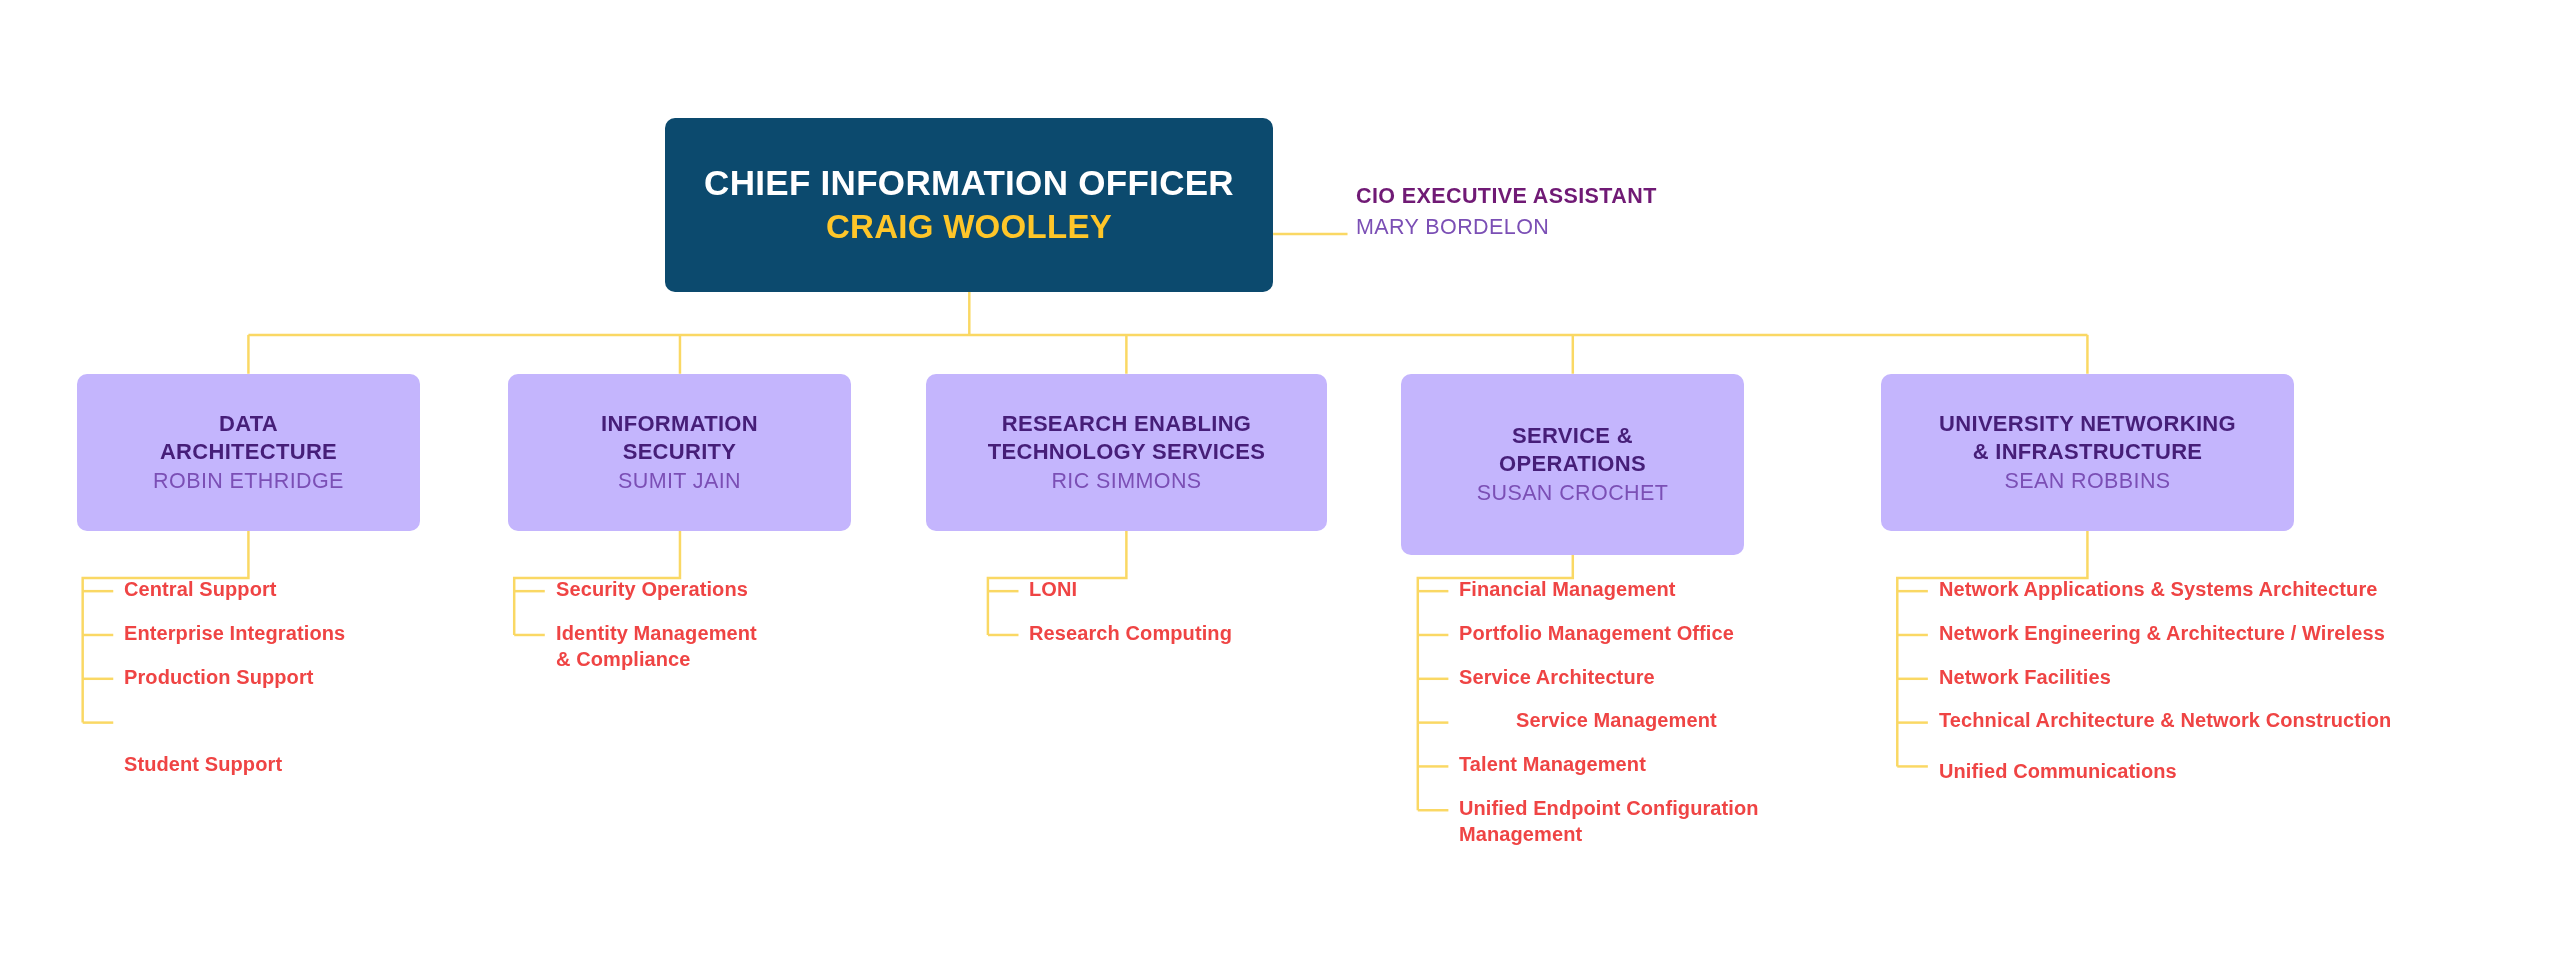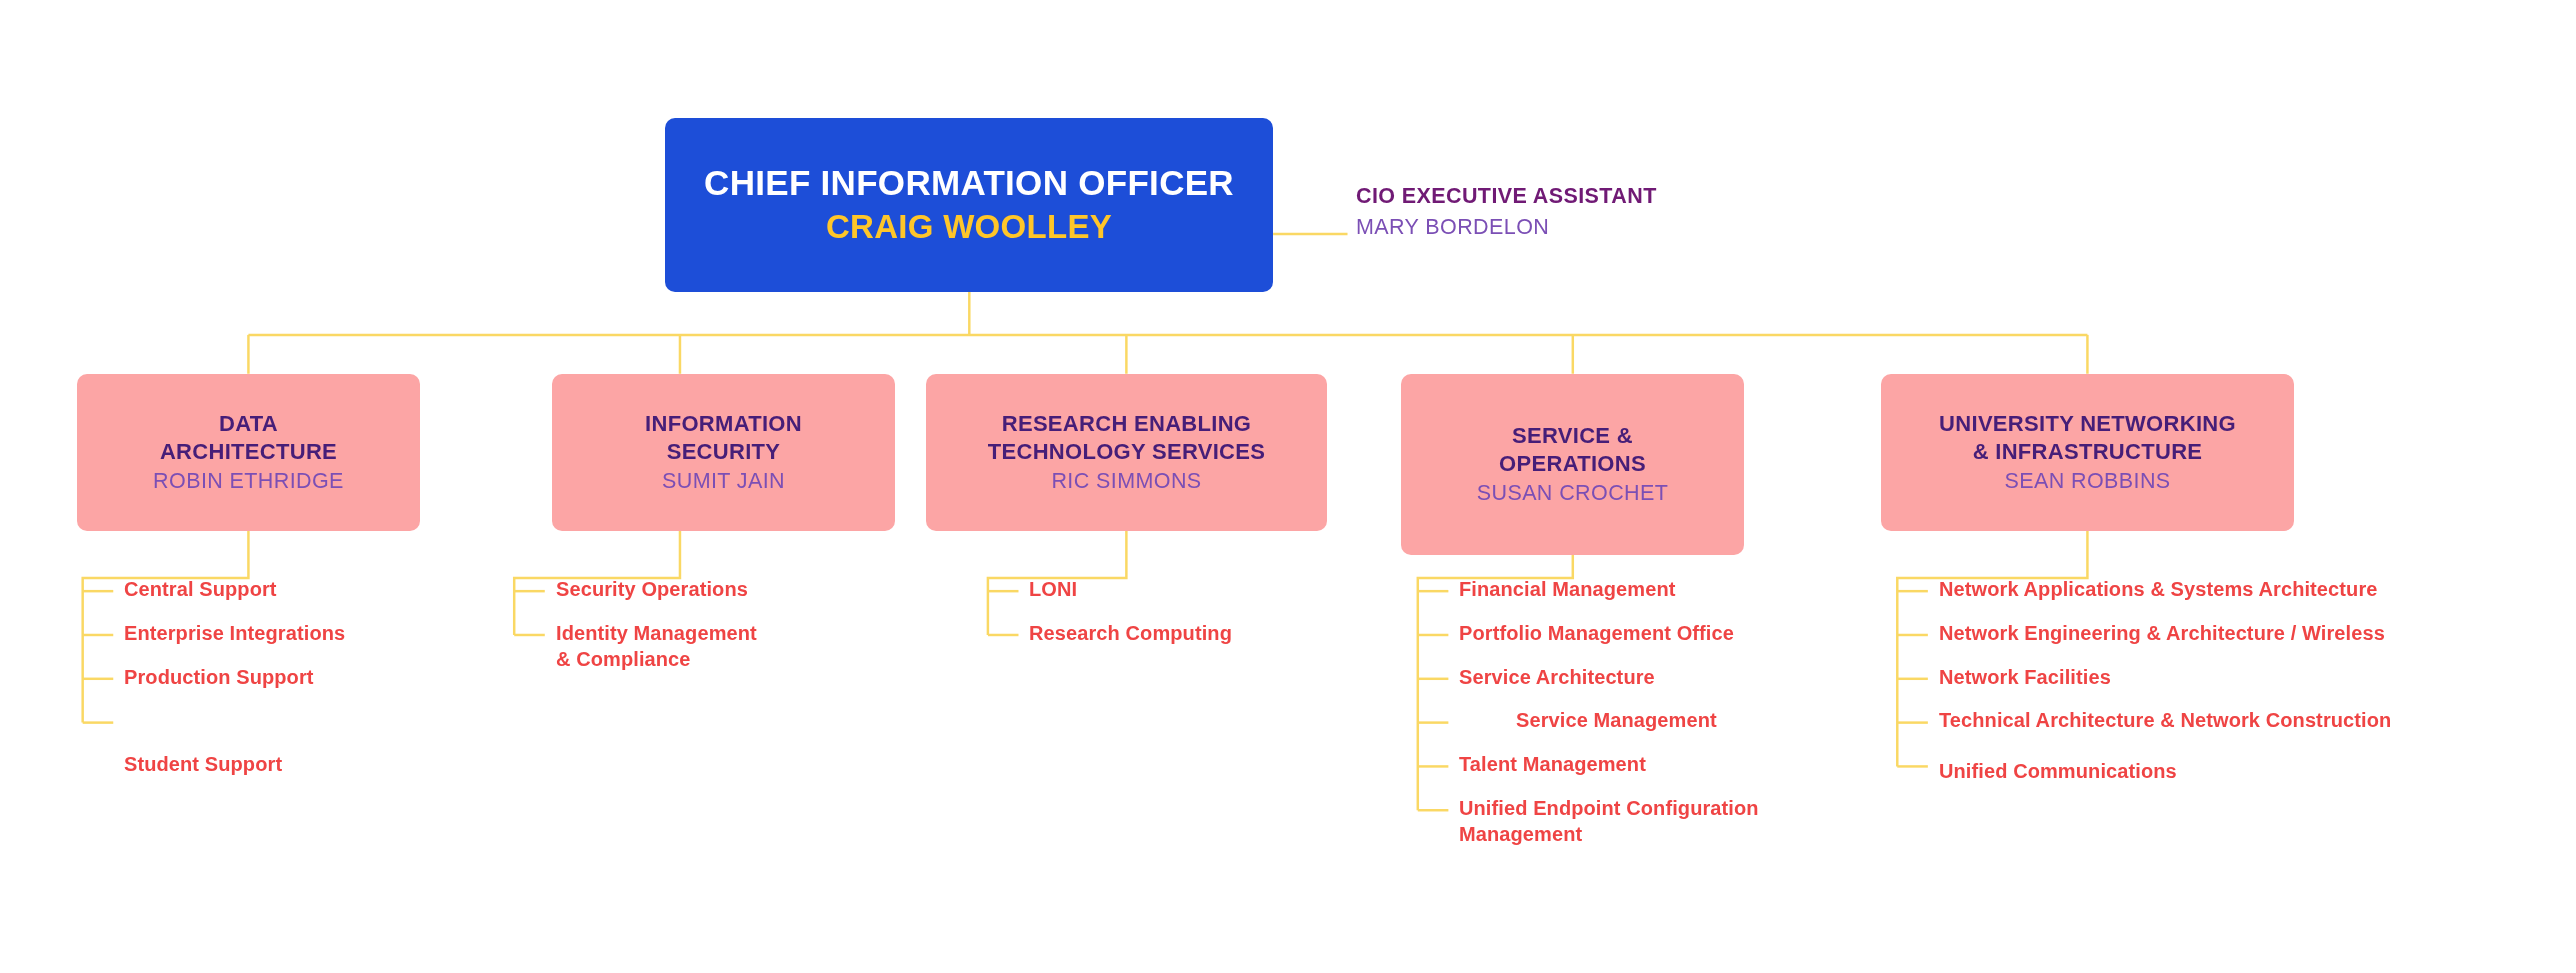--- a/index.html
+++ b/index.html
@@ -31,21 +31,21 @@
     pointer-events: none;
   }
 
   
   .cio-box {
     position: absolute;
     left: 665px;
     top: 118px;
     width: 608px;
     height: 174px;
-    background: #1d4ed8;
+    background: #0c4a6e;
     border-radius: 10px;
     display: flex;
     flex-direction: column;
     align-items: center;
     justify-content: center;
     box-sizing: border-box;
     padding: 0 15px;
   }
   .cio-title {
     color: #ffffff;
@@ -88,21 +88,21 @@
     font-weight: normal;
     letter-spacing: 0.4px;
     line-height: 1.22;
     margin-top: 4.1px;
     white-space: nowrap;
   }
 
   
   .dept-box {
     position: absolute;
-    background: #fca5a5;
+    background: #c4b5fd;
     border-radius: 10px;
     box-sizing: border-box;
     display: flex;
     flex-direction: column;
     align-items: center;
     justify-content: center;
     padding: 0 10px;
   }
   .dept-title {
     color: #461E78;
@@ -186,21 +186,21 @@
 
   <div id="departments">
       <div class="dept-box" style="left: 77px; top: 374px; width: 343px; height: 157px;">
         <div class="dept-title">DATA<br>ARCHITECTURE</div>
         <div class="dept-name">ROBIN ETHRIDGE</div>
       </div>
       <div class="sub-item" style="left: 124px; top: 577px;">Central Support</div>
       <div class="sub-item" style="left: 124px; top: 621px;">Enterprise Integrations</div>
       <div class="sub-item" style="left: 124px; top: 665px;">Production Support</div>
       <div class="sub-item" style="left: 124px; top: 752px;">Student Support</div>
-      <div class="dept-box" style="left: 508px; top: 374px; width: 343px; height: 157px; margin-left: 44px;">
+      <div class="dept-box" style="left: 508px; top: 374px; width: 343px; height: 157px;">
         <div class="dept-title">INFORMATION<br>SECURITY</div>
         <div class="dept-name">SUMIT JAIN</div>
       </div>
       <div class="sub-item" style="left: 556px; top: 577px;">Security Operations</div>
       <div class="sub-item" style="left: 556px; top: 621px;">Identity Management<br>&amp; Compliance</div>
       <div class="dept-box" style="left: 926px; top: 374px; width: 401px; height: 157px;">
         <div class="dept-title">RESEARCH ENABLING<br>TECHNOLOGY SERVICES</div>
         <div class="dept-name">RIC SIMMONS</div>
       </div>
       <div class="sub-item" style="left: 1029px; top: 577px;">LONI</div>

